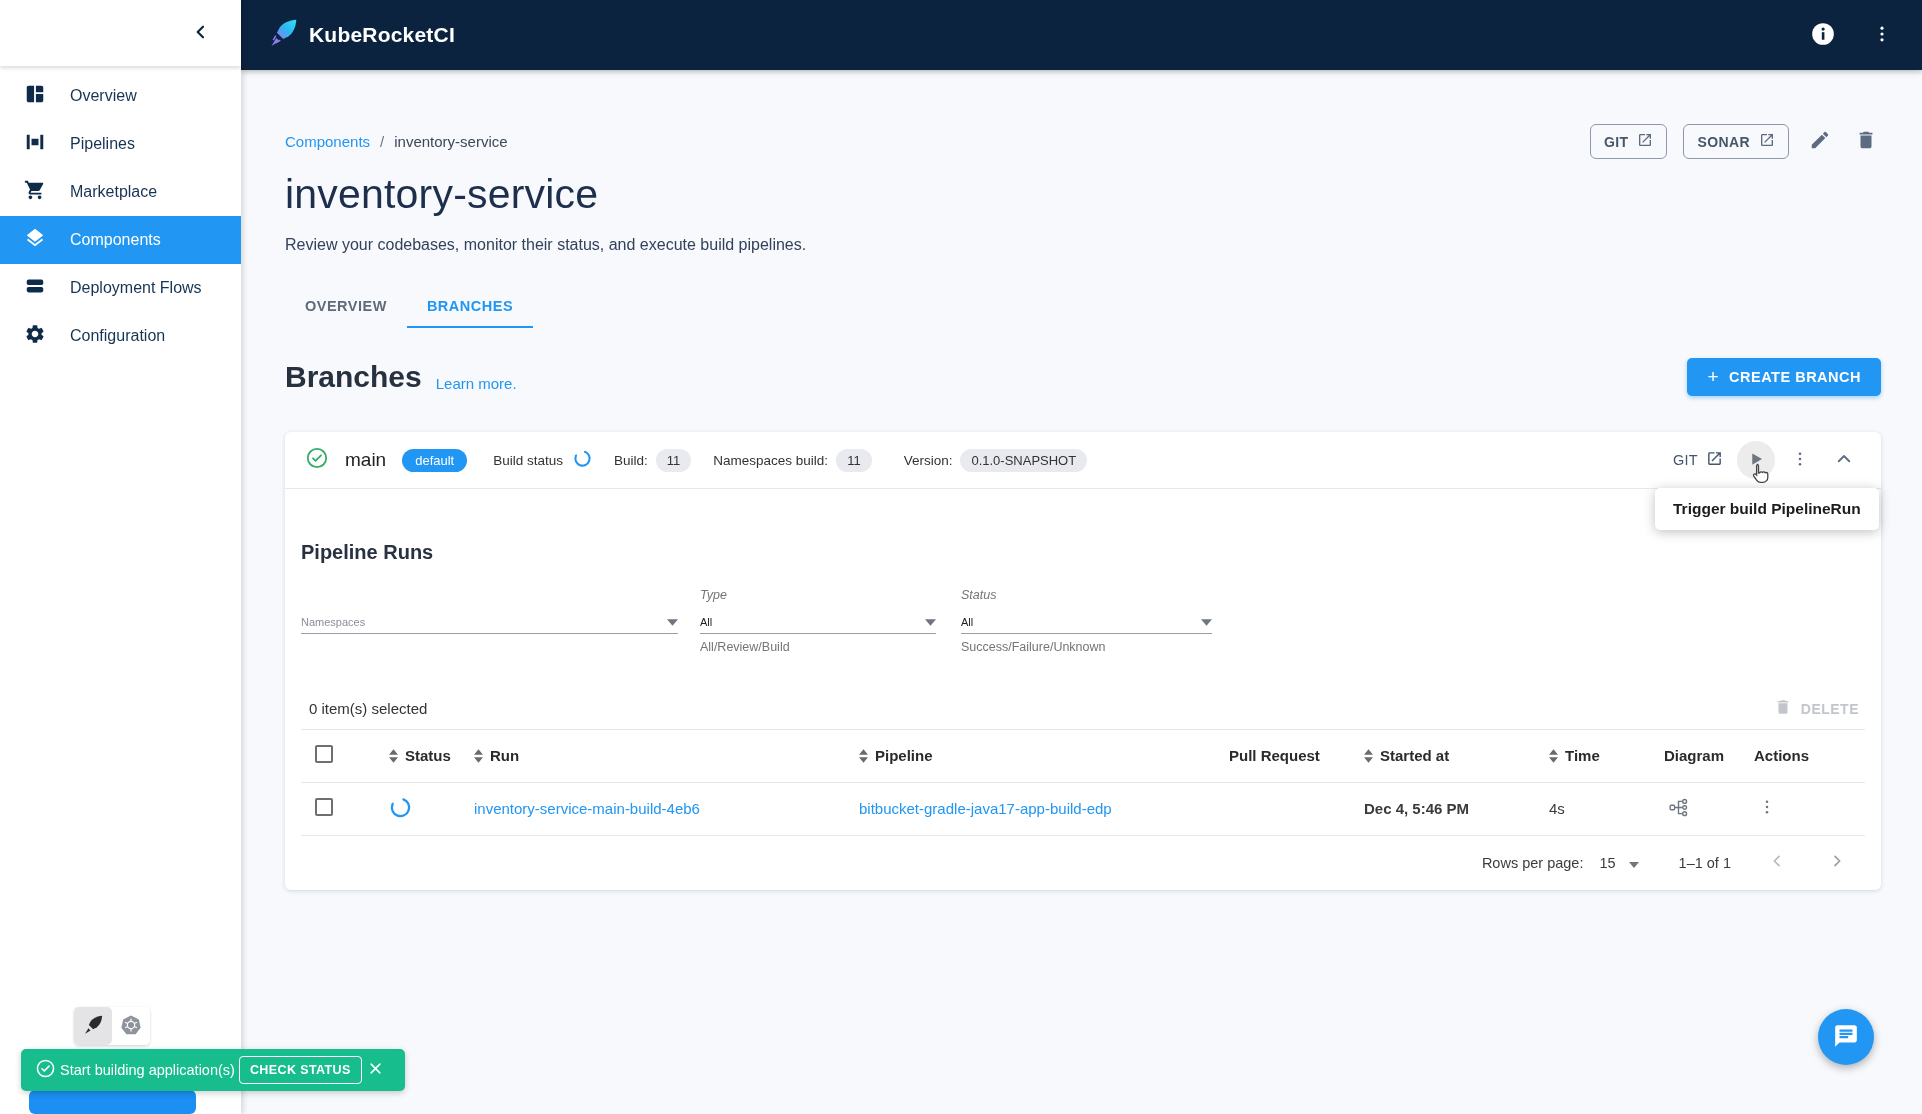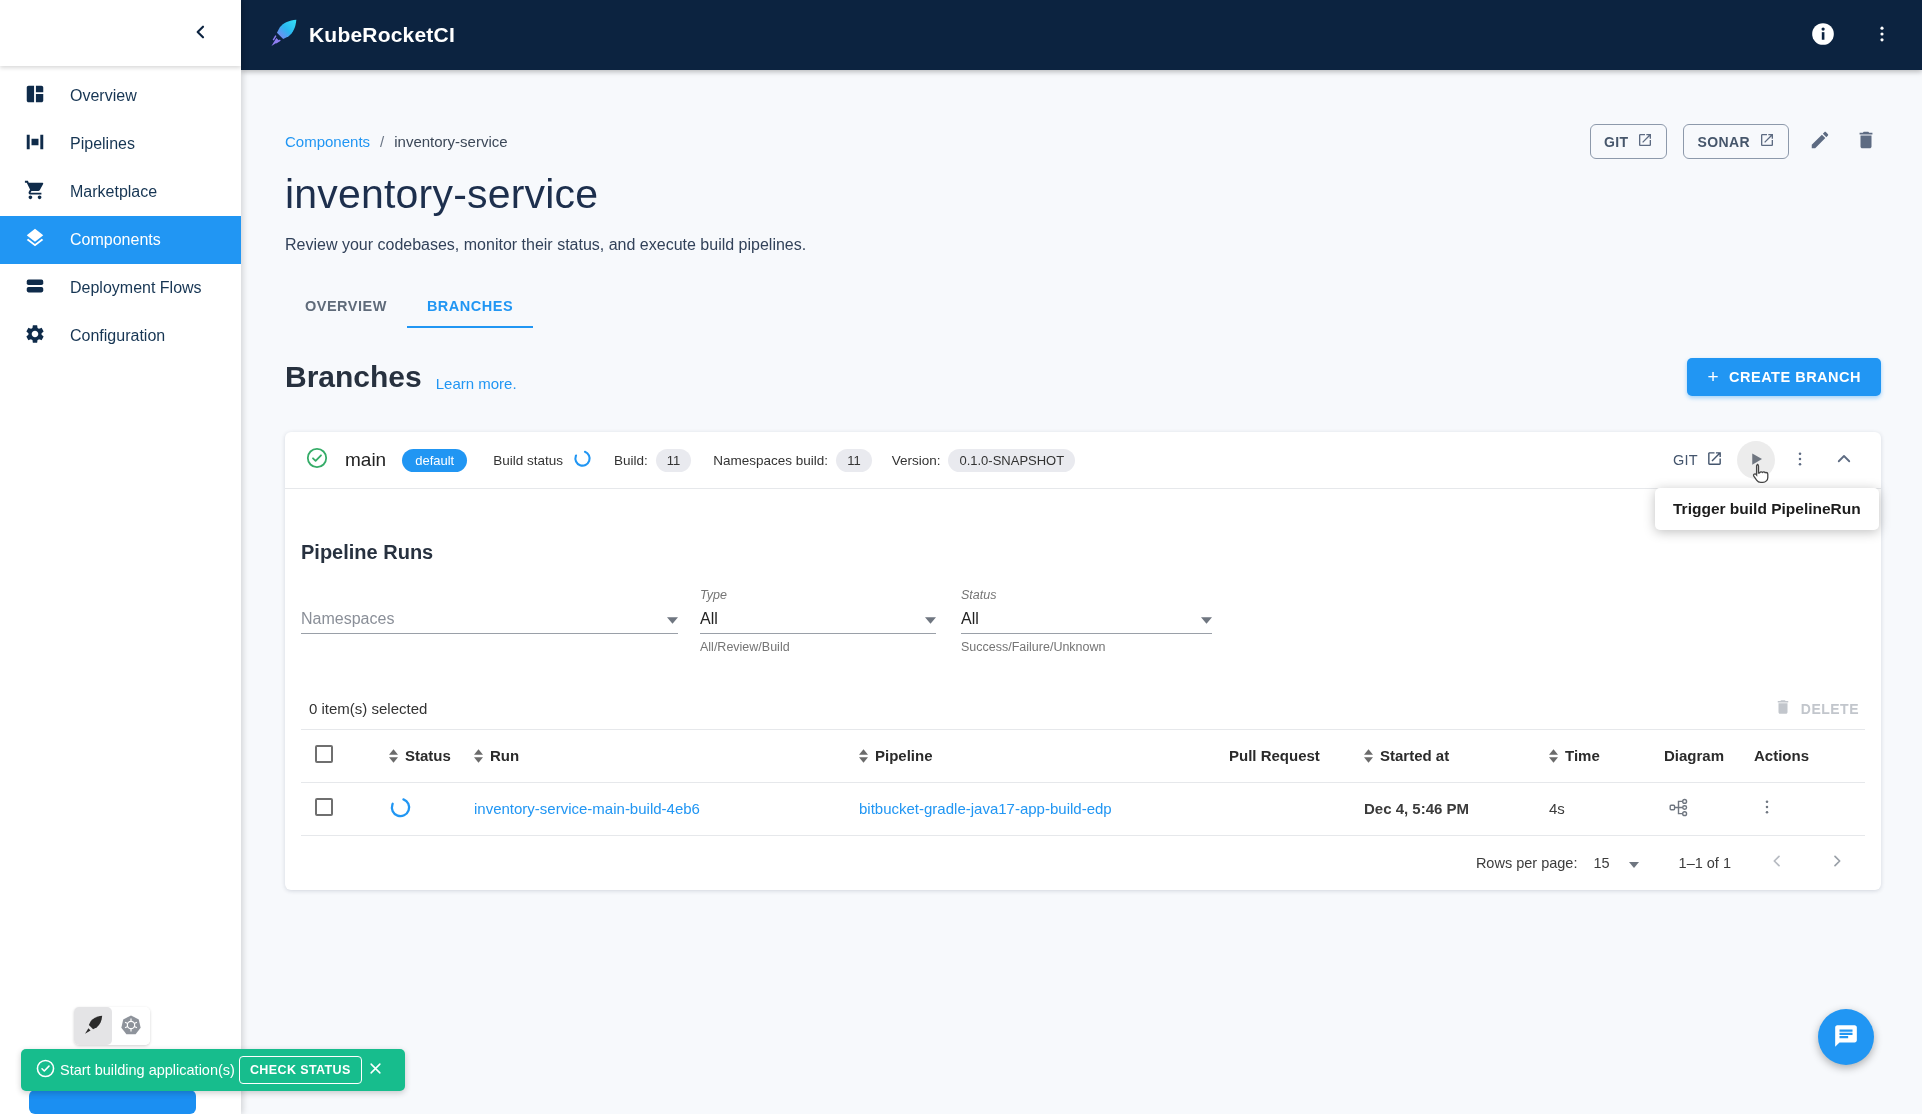--- a/index.html
+++ b/index.html
@@ -68,36 +68,36 @@
     cursor:pointer; font-family:inherit; box-shadow:0 2px 4px rgba(33,150,243,.4);}
   .plus{font-size:19px; font-weight:400; line-height:14px;}
 
   
   .paper{margin-top:36px; background:#fff; border-radius:6px; box-shadow:0 1px 4px rgba(20,30,60,.16);}
   .branch-row{display:flex; align-items:center; height:57px; padding:0 18px 0 20px; border-bottom:1px solid var(--divider);}
   .branch-name{font-size:19px; font-weight:500; color:#222; margin:0 16px 0 16px;}
   .chip{background:var(--accent); color:#fff; font-size:13px; padding:4px 13px; border-radius:13px;}
   .kv-label{font-size:13.5px; color:#333;}
   .pill{background:#e9eaef; color:#333; font-size:13px; padding:4px 11px; border-radius:13px;}
-  .m-l26{margin-left:26px;} .m-l22{margin-left:22px;} .m-l20{margin-left:20px;} .m-l10{margin-left:10px;} .m-l8{margin-left:8px;}
+  .m-l26{margin-left:26px;} .m-l22{margin-left:22px;} .m-l20{margin-left:32px;} .m-l10{margin-left:10px;} .m-l8{margin-left:8px;}
   .branch-actions{margin-left:auto; display:flex; align-items:center; gap:6px;}
   .git-mini{display:flex; align-items:center; gap:8px; background:none; border:none; cursor:pointer;
     color:#44556d; font-size:14.5px; font-weight:500; letter-spacing:.3px; font-family:inherit; margin-right:8px;}
   .round-hover{width:38px; height:38px; border-radius:50%; background:#ececec; display:flex; align-items:center; justify-content:center; border:none; cursor:pointer;}
   .ghost-round{width:38px; height:38px; border-radius:50%; background:transparent; display:flex; align-items:center; justify-content:center; border:none; cursor:pointer;}
 
   .spin{display:inline-block;}
 
   
   .expanded{padding:0 16px 0 16px;}
   .pr-title{margin-top:52px; font-size:20px; font-weight:700; color:#27313f; padding-left:0;}
   .filters{margin-top:24px; display:flex;}
   .field{display:flex; flex-direction:column;}
   .f-label{height:18px; font-size:12.5px; color:var(--gray-txt);font-style:italic;}
-  .f-value{height:28px; display:flex; align-items:flex-end; justify-content:space-between; font-size:16px; color:#222; padding-bottom:5px;}
+  .f-value{height:28px; display:flex; align-items:flex-end; justify-content:space-between; font-size:11px; color:#222; padding-bottom:5px;}
   .f-value.placeholder{color:#8a8f98;}
   .f-underline{border-bottom:1px solid #9aa0a8;}
   .f-helper{height:20px; font-size:12.5px; color:var(--gray-txt); padding-top:6px;}
   .w-ns{width:377px;} .w-type{width:236px; margin-left:22px;} .w-status{width:251px; margin-left:25px;}
 
   .sel-row{margin-top:34px; height:42px; display:flex; align-items:center; border-bottom:1px solid var(--divider);}
   .sel-text{font-size:15px; color:#333; padding-left:8px;}
   .delete-btn{margin-left:auto; display:flex; align-items:center; gap:9px; background:none; border:none;
     color:#c2c6cc; font-size:14px; font-weight:700; letter-spacing:.5px; font-family:inherit; cursor:default; padding-right:6px;}
 
@@ -113,21 +113,21 @@
   .col-pipe{width:370px;}
   .col-pr{width:135px;}
   .col-start{width:185px;font-weight:bold;}
   .col-time{width:115px;}
   .col-diag{width:90px;}
   .link{color:var(--accent); text-decoration:none; cursor:pointer;}
   .sort{display:inline-flex; flex-direction:column; gap:2px; cursor:pointer;}
   .sort svg{display:block;}
 
   .pagination{height:54px; display:flex; align-items:center; justify-content:flex-end; gap:10px; padding-right:14px; font-size:14.5px; color:#3c3c3c;}
-  .rpp-select{display:flex; align-items:center; gap:19px; cursor:pointer; margin-left:6px;}
+  .rpp-select{display:flex; align-items:center; gap:13px; cursor:pointer; margin-left:6px;}
   .range{margin-left:30px;}
   .page-nav{background:none; border:none; cursor:pointer; padding:6px; margin-left:22px;}
 
   
   .tooltip{position:absolute; left:1414px; top:422px; background:#fff; border-radius:5px; padding:12px 18px;
     box-shadow:0 2px 12px rgba(0,0,0,.25); font-size:15.5px; font-weight:600; color:#1c1c1c; white-space:nowrap; z-index:20;}
   .cursor{position:absolute; left:1507px; top:396px; z-index:21;}
 
   
   .snackbar{position:absolute; left:21px; top:1049px; width:384px; height:42px; background:var(--success);

